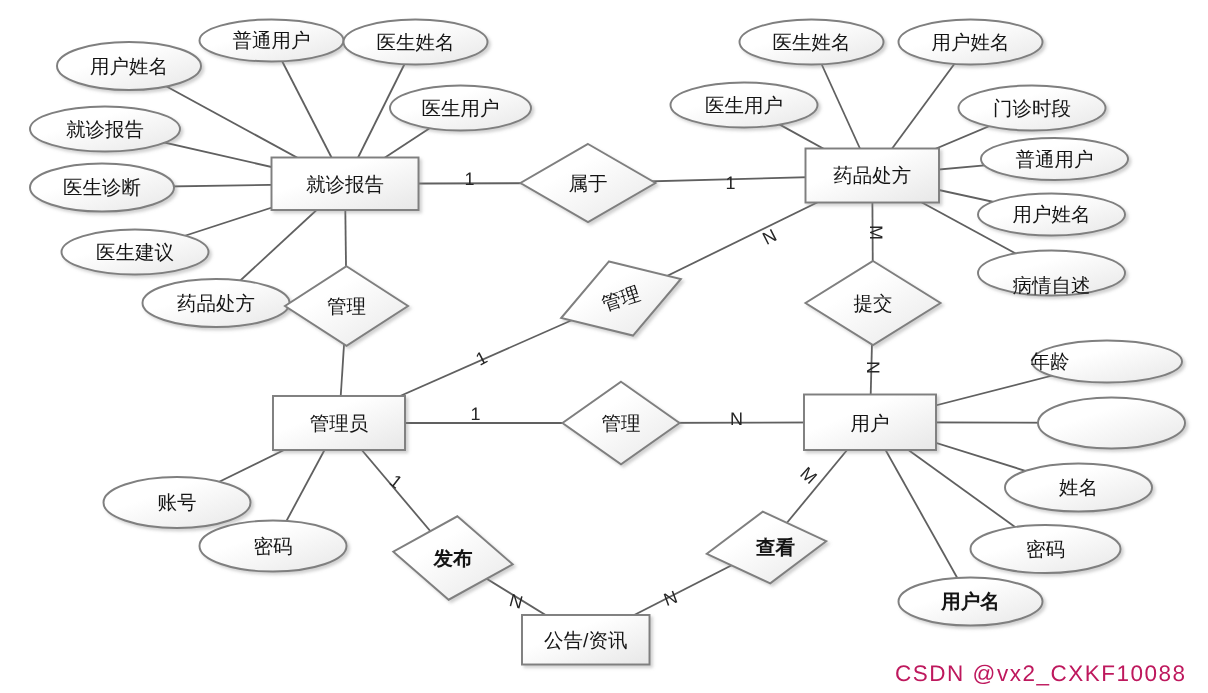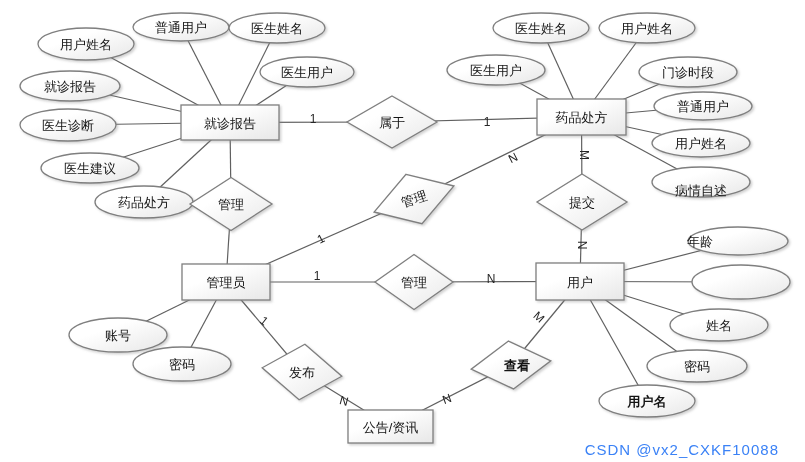--- a/index.html
+++ b/index.html
@@ -10,22 +10,22 @@
   #diagram-svg{position:absolute;left:0;top:0;}
   .shape-label{
     position:absolute;font-size:13px;color:#141414;white-space:nowrap;
     transform:translate(-50%,-50%);pointer-events:none;line-height:1;
   }
   .card-label{
     position:absolute;font-size:12px;color:#262626;white-space:nowrap;
     transform:translate(-50%,-50%);pointer-events:none;line-height:1;
   }
   #watermark{
-    position:absolute;right:26px;bottom:4px;font-size:15px;letter-spacing:1px;
-    color:#3b82f6;font-family:"Liberation Sans","DejaVu Sans",sans-serif;
+    position:absolute;right:14px;bottom:4px;font-size:15px;letter-spacing:1px;
+    color:#be185d;font-family:"Liberation Sans","DejaVu Sans",sans-serif;
   }
 </style>
 </head>
 <body>
 
 <div id="canvas">
   <svg id="diagram-svg" width="805" height="462" viewBox="0 0 805 462">
     <defs>
       <linearGradient id="shapeGrad" x1="0%" y1="0%" x2="100%" y2="100%">
         <stop offset="35%" stop-color="#ffffff"></stop>
@@ -131,21 +131,21 @@
       <div class="shape-label" style="left: 719px; top: 325px;">姓名</div>
       <div class="shape-label" style="left: 697px; top: 366px;">密码</div>
       <div class="shape-label" style="left: 647px; top: 401px; font-weight: bold;">用户名</div>
       <div class="shape-label" style="left: 118px; top: 335px;">账号</div>
       <div class="shape-label" style="left: 182px; top: 364px;">密码</div>
       <div class="shape-label" style="left: 392px; top: 122px;">属于</div>
       <div class="shape-label" style="left: 231px; top: 204px;">管理</div>
       <div class="shape-label" style="left: 414px; top: 199px; transform: translate(-50%, -50%) rotate(-18deg);">管理</div>
       <div class="shape-label" style="left: 582px; top: 202px;">提交</div>
       <div class="shape-label" style="left: 414px; top: 282px;">管理</div>
-      <div class="shape-label" style="left: 302px; top: 372px;">发布</div>
+      <div class="shape-label" style="left: 302px; top: 372px; font-weight: bold;">发布</div>
       <div class="shape-label" style="left: 517px; top: 365px; font-weight: bold;">查看</div>
       <div class="shape-label" style="left: 230px; top: 122.5px;">就诊报告</div>
       <div class="shape-label" style="left: 581.5px; top: 117px;">药品处方</div>
       <div class="shape-label" style="left: 226px; top: 282px;">管理员</div>
       <div class="shape-label" style="left: 580px; top: 281.5px;">用户</div>
       <div class="shape-label" style="left: 390.5px; top: 426.5px;">公告/资讯</div>
       <div class="card-label" style="left: 313px; top: 119px;">1</div>
       <div class="card-label" style="left: 487px; top: 122px;">1</div>
       <div class="card-label" style="left: 584px; top: 155px; transform: translate(-50%, -50%) rotate(90deg);">M</div>
       <div class="card-label" style="left: 582px; top: 245px; transform: translate(-50%, -50%) rotate(90deg);">N</div>

